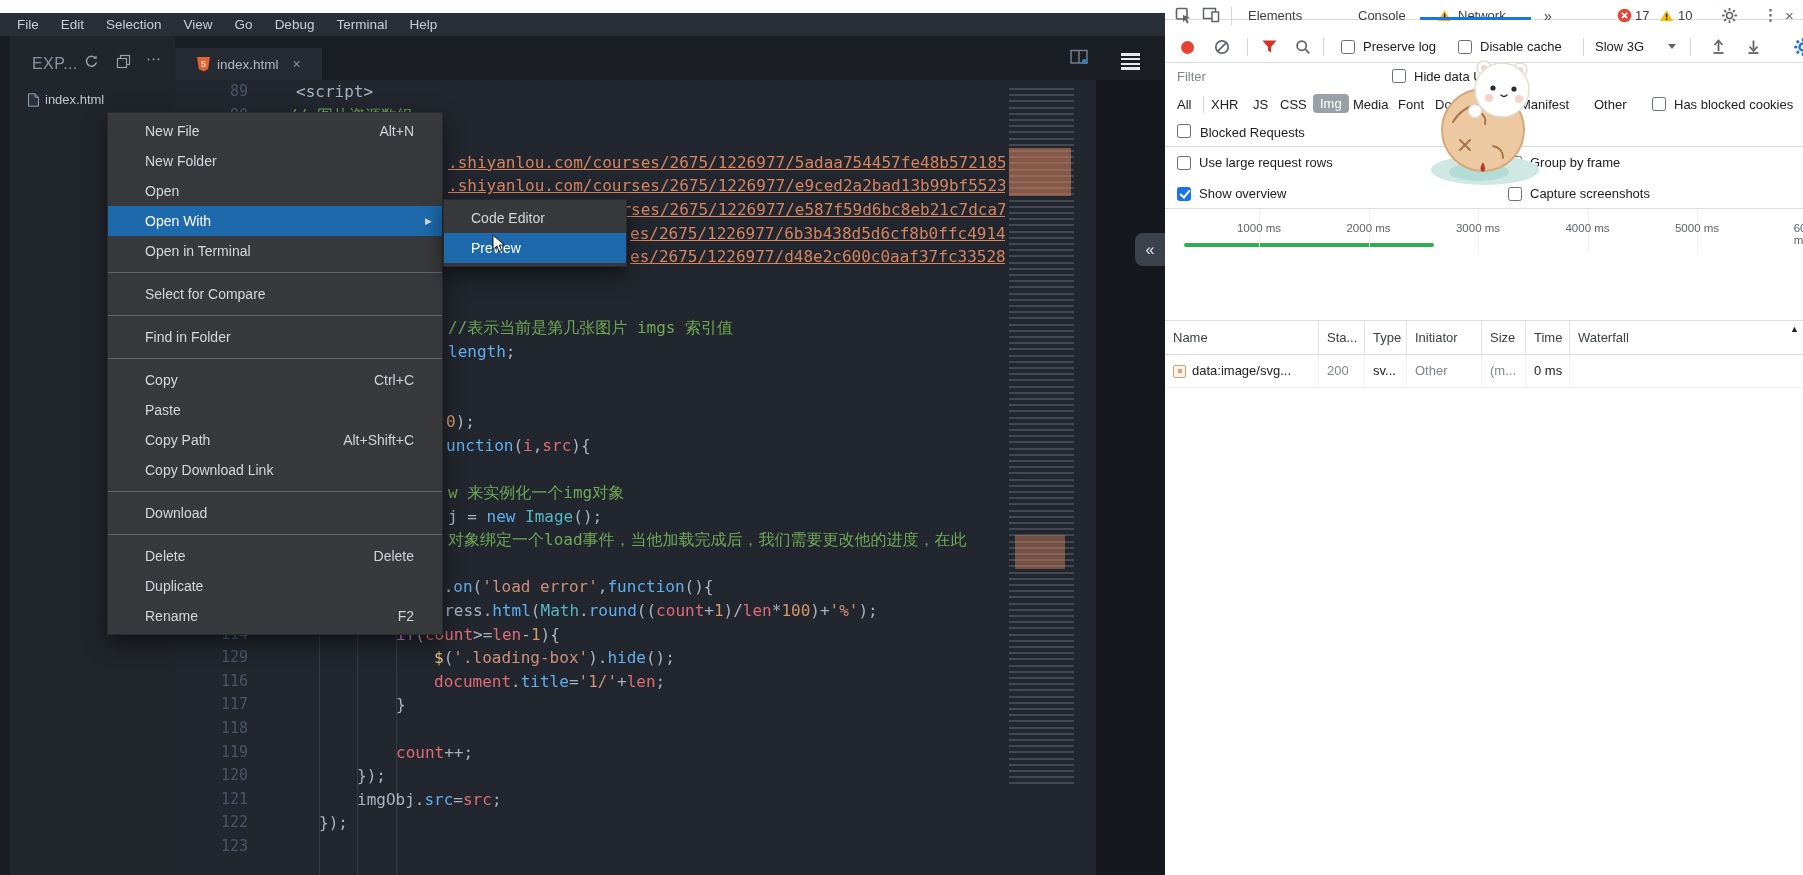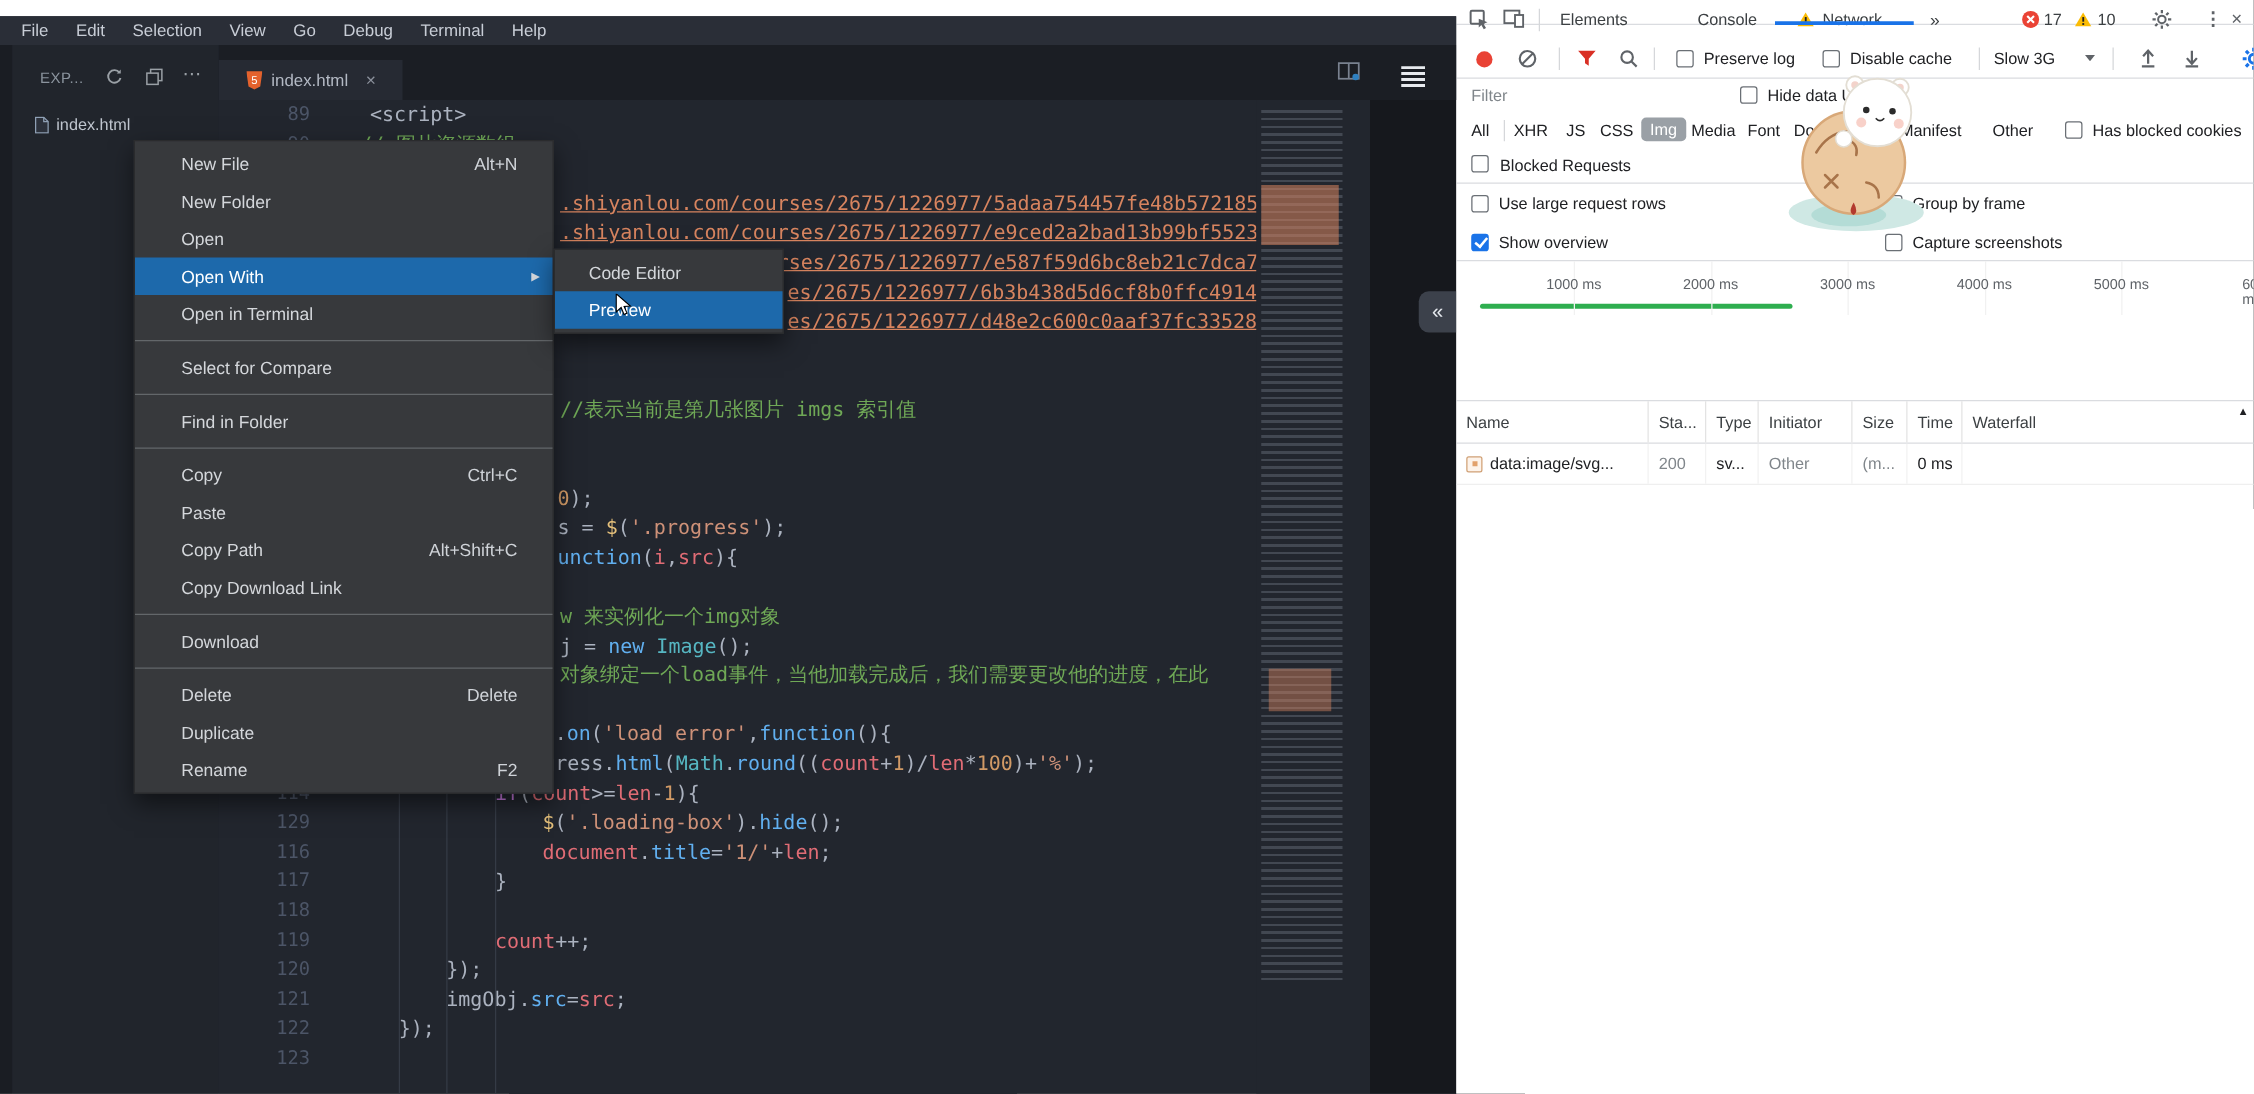--- a/index.html
+++ b/index.html
@@ -6,21 +6,21 @@
   body { font-family:"Liberation Sans", sans-serif; background:#000; }
   .screen { position:relative; width:1803px; height:875px; overflow:hidden; background:#fff; }
 
   
   .ide { position:absolute; left:0; top:0; width:1165px; height:875px; background:#22262e;margin-top:13px; }
   .menubar { position:absolute; top:0; left:0; right:0; height:23px; background:#2a2e37; display:flex; align-items:center; padding-left:6px; z-index:10; }
   .menubar span { padding:0 11px; font-size:13.5px; color:#c8cdd6; }
   .activity { position:absolute; left:0; top:23px; width:10px; bottom:0; background:#1a1d23; }
   .explorer { position:absolute; left:10px; top:23px; width:165px; bottom:0; background:#21252c; }
   .exp-head { position:absolute; top:16px; left:0; right:0; height:22px; }
-  .exp-title { position:absolute; left:22px; top:3px; font-size:12px; color:#8b949e; letter-spacing:.4px; }
+  .exp-title { position:absolute; left:22px; top:3px; font-size:16px; color:#8b949e; letter-spacing:.4px; }
   .exp-ico { position:absolute; top:2px; color:#9aa0a6; }
   .file-item { position:absolute; top:54px; left:0; right:0; height:20px; }
   .file-item .fname { position:absolute; left:35px; top:2px; font-size:13px; color:#c0c6cf; }
 
   .editor { position:absolute; left:175px; top:23px; right:0; bottom:0; background:#22262e; }
   .tabbar { position:absolute; top:0; left:0; right:0; height:44px; background:#1b1e24; z-index:8; }
   .tab { position:absolute; left:0; top:12px; width:147px; height:32px; background:#262a33; display:flex; align-items:center; padding-left:22px; }
   .tab .tlabel { font-size:13.5px; color:#b3b9c4; margin-left:7px; }
   .tab .tclose { margin-left:14px; color:#8b919c; font-size:14px; }
   .html-badge { width:13px; height:15px; background:#e4622d; clip-path:polygon(0 0,100% 0,86% 84%,50% 100%,14% 84%); color:#fff; font-size:9px; text-align:center; line-height:14px; }
@@ -202,34 +202,34 @@
             </div>
             <div class="cl">
               <span class="ln">98</span>
               <span class="ct" style="left: 105px;"></span>
             </div>
             <div class="cl">
               <span class="ln">99</span>
               <span class="ct" style="left: 273px;"><span class="tk-g">//表示当前是第几张图片 imgs 索引值</span></span>
             </div>
             <div class="cl">
+              <span class="ln">100</span>
+              <span class="ct" style="left: 273px;"><span class="tk-b">length</span><span class="tk-d">;</span></span>
+            </div>
+            <div class="cl">
               <span class="ln">101</span>
               <span class="ct" style="left: 105px;"></span>
             </div>
             <div class="cl">
               <span class="ln">102</span>
               <span class="ct" style="left: 105px;"></span>
             </div>
             <div class="cl">
               <span class="ln">103</span>
               <span class="ct" style="left: 271px;"><span class="tk-o">0</span><span class="tk-d">);</span></span>
-            </div>
-            <div class="cl">
-              <span class="ln">104</span>
-              <span class="ct" style="left: 271px;"><span class="tk-d">s = </span><span class="tk-y">$</span><span class="tk-d">(</span><span class="tk-s">'.progress'</span><span class="tk-d">);</span></span>
             </div>
             <div class="cl">
               <span class="ln">105</span>
               <span class="ct" style="left: 271px;"><span class="tk-b">unction</span><span class="tk-d">(</span><span class="tk-r">i</span><span class="tk-d">,</span><span class="tk-r">src</span><span class="tk-d">){</span></span>
             </div>
             <div class="cl">
               <span class="ln">106</span>
               <span class="ct" style="left: 105px;"></span>
             </div>
             <div class="cl">

